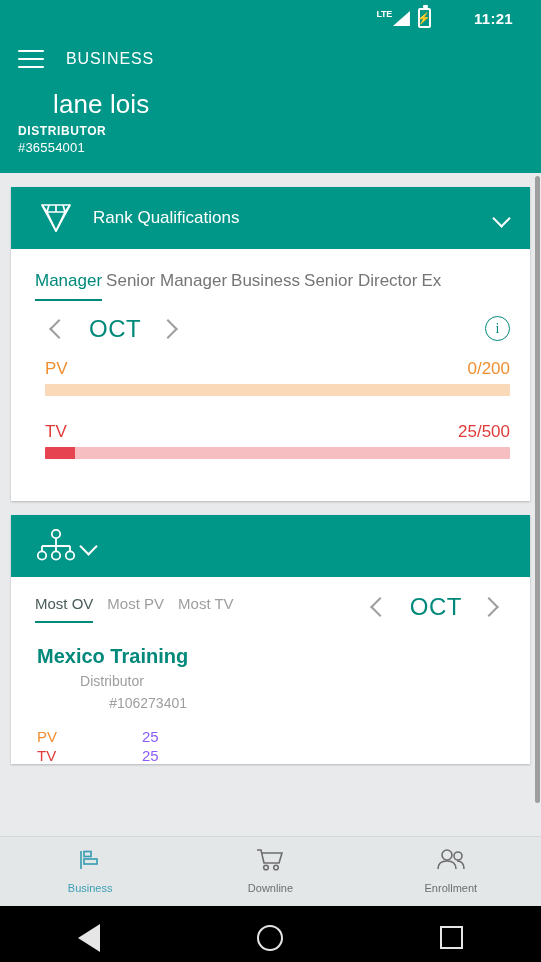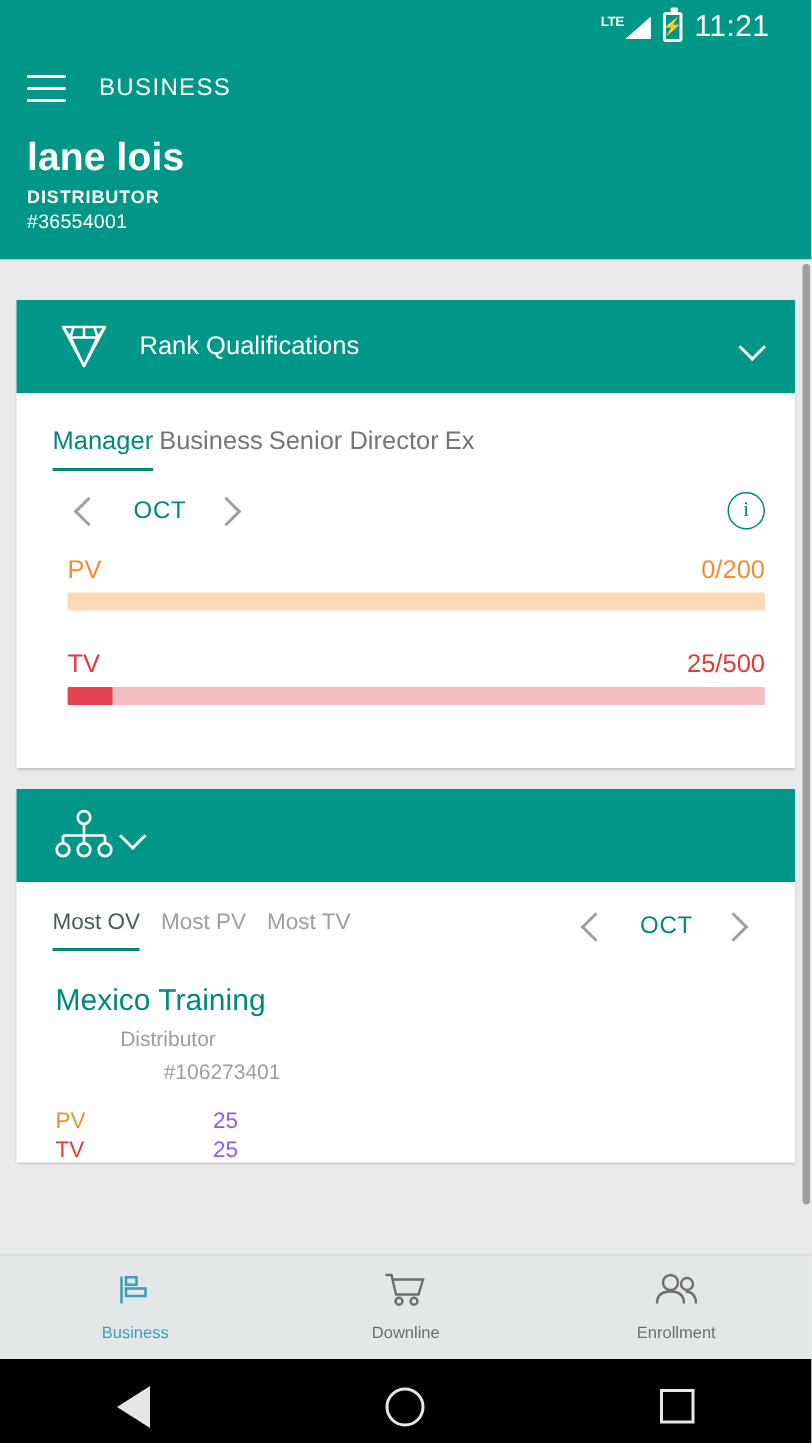--- a/index.html
+++ b/index.html
@@ -16,36 +16,36 @@
     display:flex; align-items:center; justify-content:flex-end;
     padding-right:28px; gap:8px;
   }
   .sb-lte { display:flex; align-items:flex-end; gap:1px; }
   .sb-lte .lbl { font-size:9px; font-weight:bold; line-height:1; margin-bottom:7px; letter-spacing:-.3px;}
   .sb-tri { width:17px; height:15px; background:#fff;
     clip-path:polygon(100% 0, 100% 100%, 0 100%); }
   .sb-batt { position:relative; width:13px; height:20px; border:2px solid #fff; border-radius:2px; }
   .sb-batt:before { content:""; position:absolute; top:-5px; left:3px; width:5px; height:3px; background:#fff; border-radius:1px;}
   .sb-bolt { position:absolute; inset:0; display:flex; align-items:center; justify-content:center; font-size:11px; color:#009688; font-weight:bold; line-height:1;}
-  .sb-time { font-size:20px; font-weight:400; letter-spacing:.3px; }
+  .sb-time { font-size:15px; font-weight:700; letter-spacing:.3px;margin-left:35px; }
 
   
   .appbar { height:46px; background:#009688; display:flex; align-items:center; padding:0 0 0 18px; gap:22px; }
   .hamburger { width:26px; height:18px; display:flex; flex-direction:column; justify-content:space-between; cursor:pointer;}
   .hamburger span { display:block; height:2px; background:#fff; border-radius:1px;}
   .appbar-title { color:#fff; font-size:16px; letter-spacing:.9px; font-weight:400;}
 
   
   .profile { background:#009688; padding:8px 0 18px 18px; }
-  .profile-name { color:#fff; font-size:26px; font-weight:700; line-height:1.15; letter-spacing:.1px;}
+  .profile-name { color:#fff; font-size:26px; font-weight:400; line-height:1.15; letter-spacing:.1px;margin-left:35px;}
   .profile-role { color:#fff; font-size:12px; font-weight:bold; letter-spacing:.6px; margin-top:4px;}
   .profile-id { color:#fff; font-size:13px; font-weight:400; margin-top:2px; letter-spacing:.2px;}
 
   
-  .scroll { position:relative; height:663px; background:#e8eaeb; overflow:hidden; padding:13px 11px;}
+  .scroll { position:relative; height:663px; background:#e8eaeb; overflow:hidden; padding:0 11px;}
   .scrollbar { position:absolute; right:1px; top:3px; width:5px; height:627px; background:#9e9e9e; border-radius:3px;}
 
   .card { background:#fff; margin-top:14px; box-shadow:0 1px 2px rgba(0,0,0,.22); }
   .card-head { background:#009688; height:62px; display:flex; align-items:center; padding:0 18px 0 24px; }
   .card-icon { width:44px; display:flex; align-items:center; }
   .card-title { color:#fff; font-size:17px; font-weight:400; margin-left:14px; flex:1;}
   .chev-down { width:20px; height:20px; position:relative;}
   .chev-down:before{ content:""; position:absolute; left:3px; top:4px; width:11px; height:11px;
     border-right:2px solid #fff; border-bottom:2px solid #fff; transform:rotate(45deg);}
 
@@ -58,21 +58,21 @@
   .tab-sm { font-size:15px; color:#9e9e9e; padding-bottom:9px; border-bottom:2px solid transparent; cursor:pointer;}
   .tab-sm.active { color:#4a5c5a; border-bottom-color:#00897b;}
 
   
   .monthnav { display:flex; align-items:center; padding:14px 20px 0 34px; }
   .arrow { width:26px; height:26px; position:relative; cursor:pointer;}
   .arrow:before{ content:""; position:absolute; top:6px; width:12px; height:12px;
     border-top:2px solid #9e9e9e; border-left:2px solid #9e9e9e;}
   .arrow.left:before{ left:7px; transform:rotate(-45deg);}
   .arrow.right:before{ left:2px; transform:rotate(135deg);}
-  .month { font-size:16px; color:#00897b; margin:0 18px; letter-spacing:.5px;}
+  .month { font-size:24px; color:#00897b; margin:0 18px; letter-spacing:.5px;}
   .spacer{ flex:1;}
   .info-ico { width:25px; height:25px; border:1.6px solid #00897b; border-radius:50%;
     display:flex; align-items:center; justify-content:center; color:#00897b;
     font-size:14px; font-family:"Liberation Serif", serif; cursor:pointer;}
 
   
   .prog-wrap{ padding:16px 20px 0 34px;}
   .prog-row{ display:flex; justify-content:space-between; align-items:baseline; font-size:17px; margin-bottom:5px;}
   .bar{ height:12px; border-radius:1px; overflow:hidden;}
   .bar-fill{ height:100%;}
@@ -80,21 +80,21 @@
   .pv .bar{ background:#fad9b8;}
   .pv .bar-fill{ background:#ef8f31;}
   .tv .lbl,.tv .val{ color:#e03b3b;}
   .tv .bar{ background:#f7bec2;}
   .tv .bar-fill{ background:#e74452;}
   .prog-gap{ height:26px;}
   .card-pad-bot{ height:42px;}
 
   
   .dl-entry{ padding:22px 24px 0 26px;}
-  .dl-name{ font-size:20px; color:#00897b; font-weight:400;}
+  .dl-name{ font-size:20px; color:#00897b; font-weight:700;}
   .dl-sub{ text-align:center; width:150px; font-size:14px; color:#9e9e9e; line-height:1.55; margin-top:3px;}
   .dl-stats{ margin-top:14px; font-size:15px;}
   .dl-stat{ display:flex; margin-bottom:2px;}
   .dl-stat .k{ width:105px;}
   .dl-stat .v{ color:#8b5cf6;}
   .k-pv{ color:#ef8f31;} .k-tv{ color:#e03b3b;}
 
   
   .bottomnav{ height:70px; background:#e4e7e8; display:flex; border-top:1px solid #d5d8d9;}
   .nav-item{ flex:1; display:flex; flex-direction:column; align-items:center; justify-content:center; gap:6px; cursor:pointer;}
@@ -148,20 +148,21 @@
             <path d="M14 4 L12 11 M21 4 L21 11 M28 4 L30 11"></path>
           </g>
         </svg>
       </div>
       <div class="card-title">Rank Qualifications</div>
       <div class="chev-down"></div>
     </div>
 
     <div class="tabs">
       <div class="tab active">Manager</div>
+      <div class="tab">Senior Manager</div>
       <div class="tab">Business</div>
       <div class="tab">Senior Director</div>
       <div class="tab">Ex</div>
     </div>
 
     <div class="monthnav">
       <div class="arrow left"></div>
       <div class="month">OCT</div>
       <div class="arrow right"></div>
       <div class="spacer"></div>

